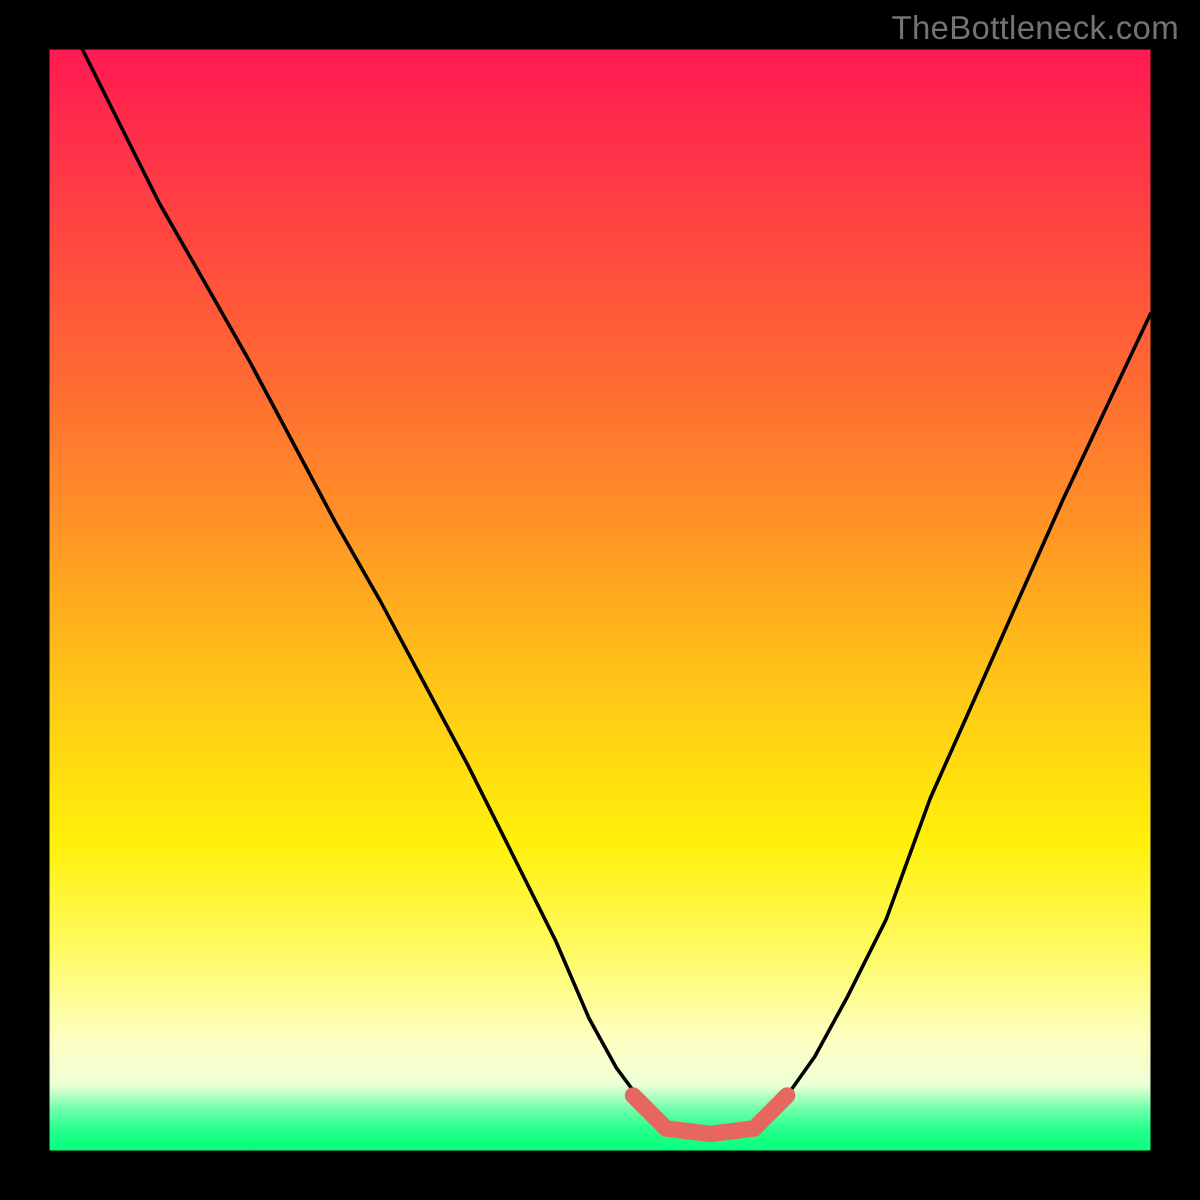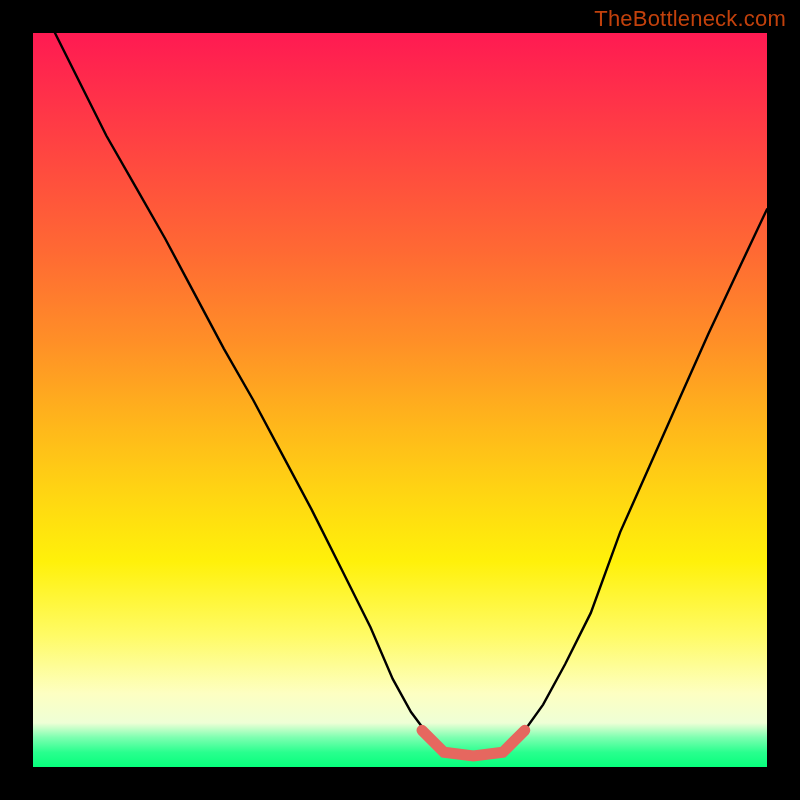--- a/index.html
+++ b/index.html
@@ -39,21 +39,21 @@
       #eeffd6 94%,
       #7cffb0 96%,
       #29ff8e 98%,
       #07ff7c 100%
     );
   }
   .watermark {
     position: absolute;
     top: 6px;
     right: 14px;
-    color: #c2410c;
+    color: #737373;
     font-size: 22px;
     font-weight: 500;
     letter-spacing: 0.2px;
     user-select: none;
   }
   svg.curve {
     position: absolute;
     left: 0;
     top: 0;
     width: 734px;

